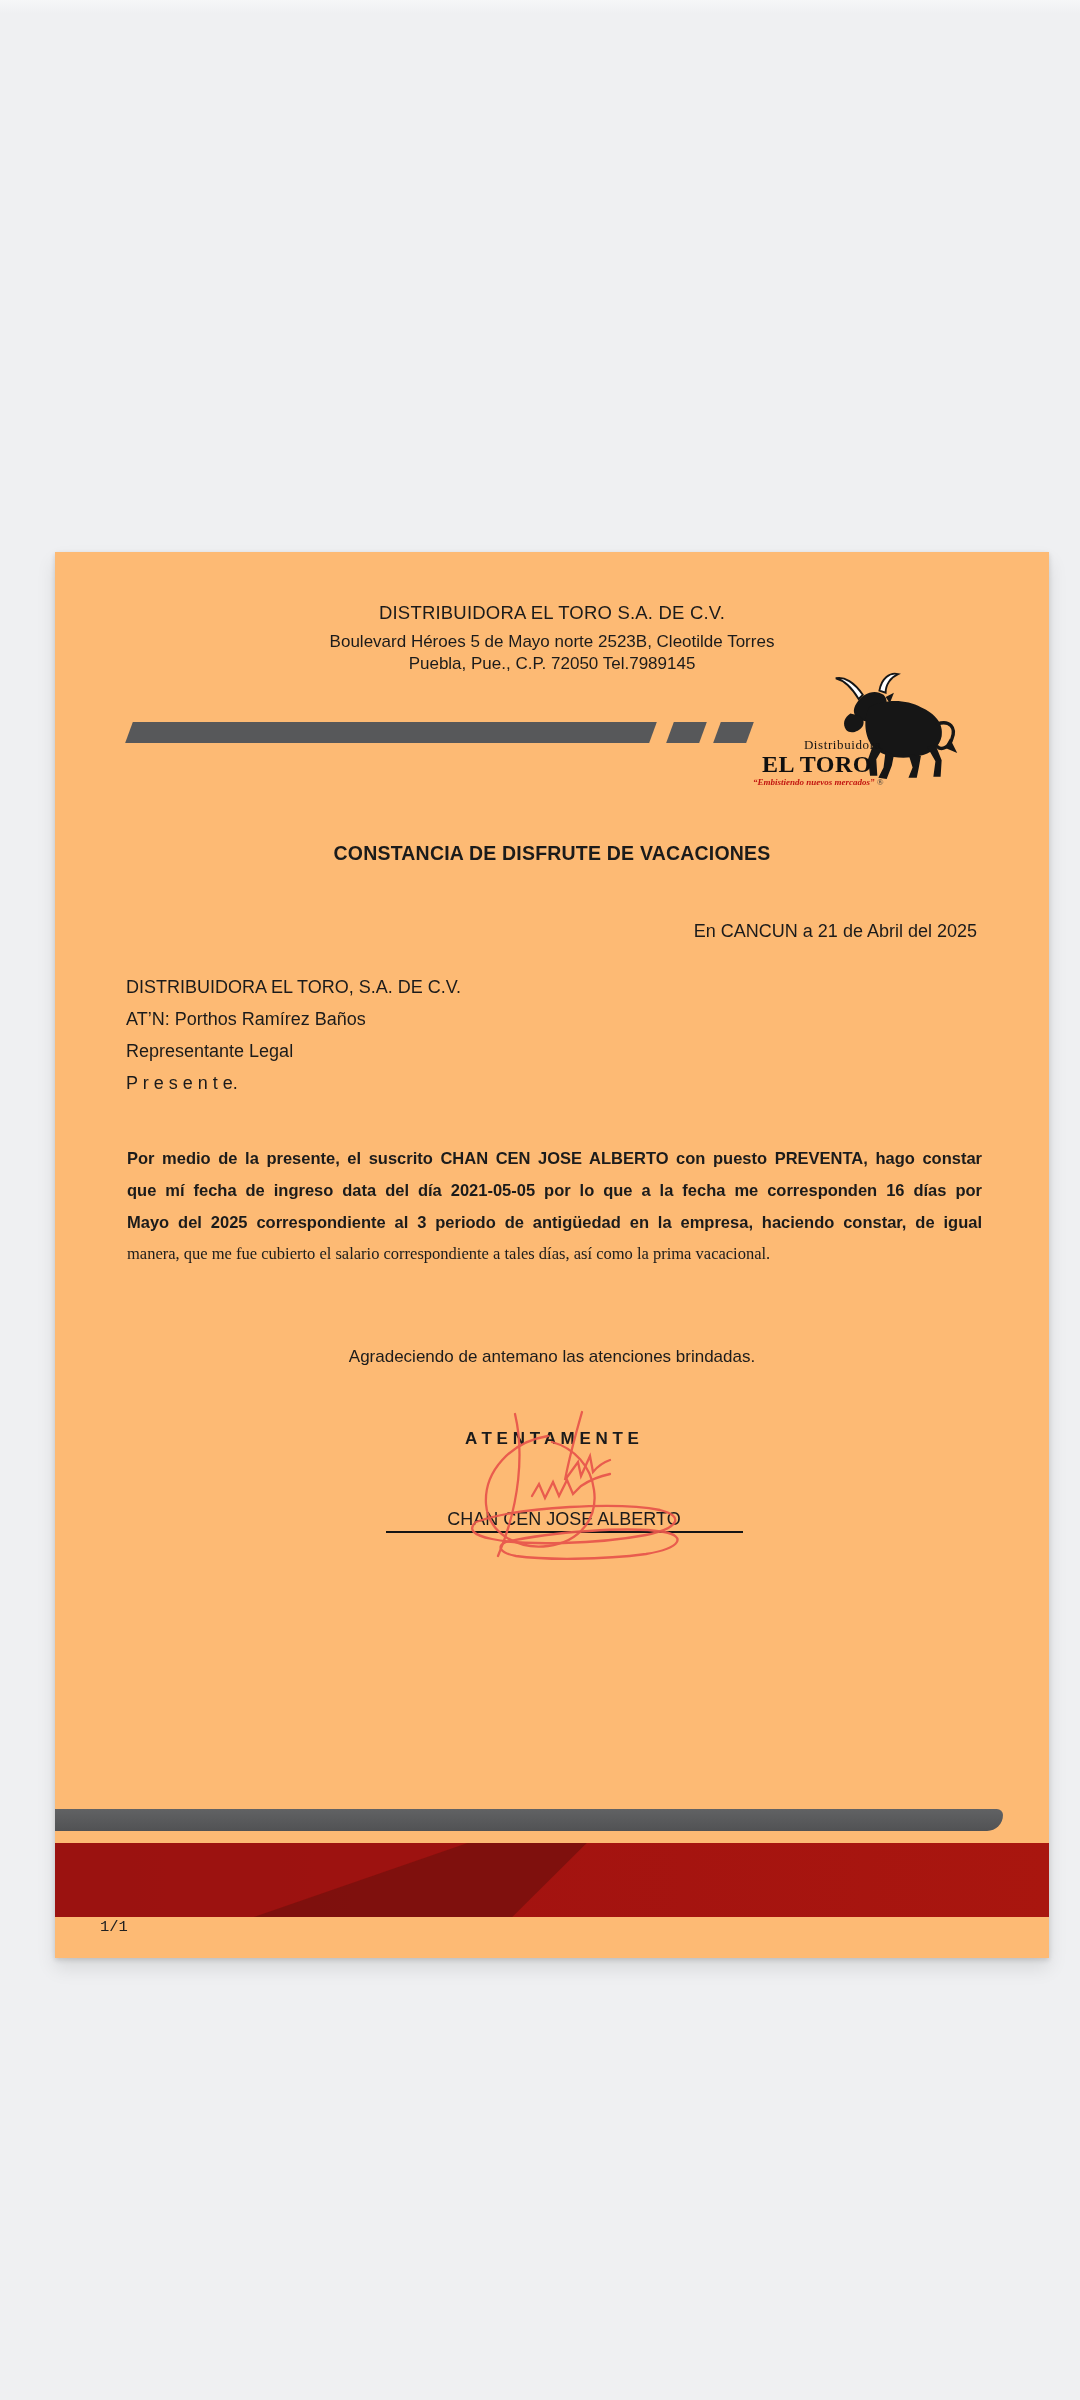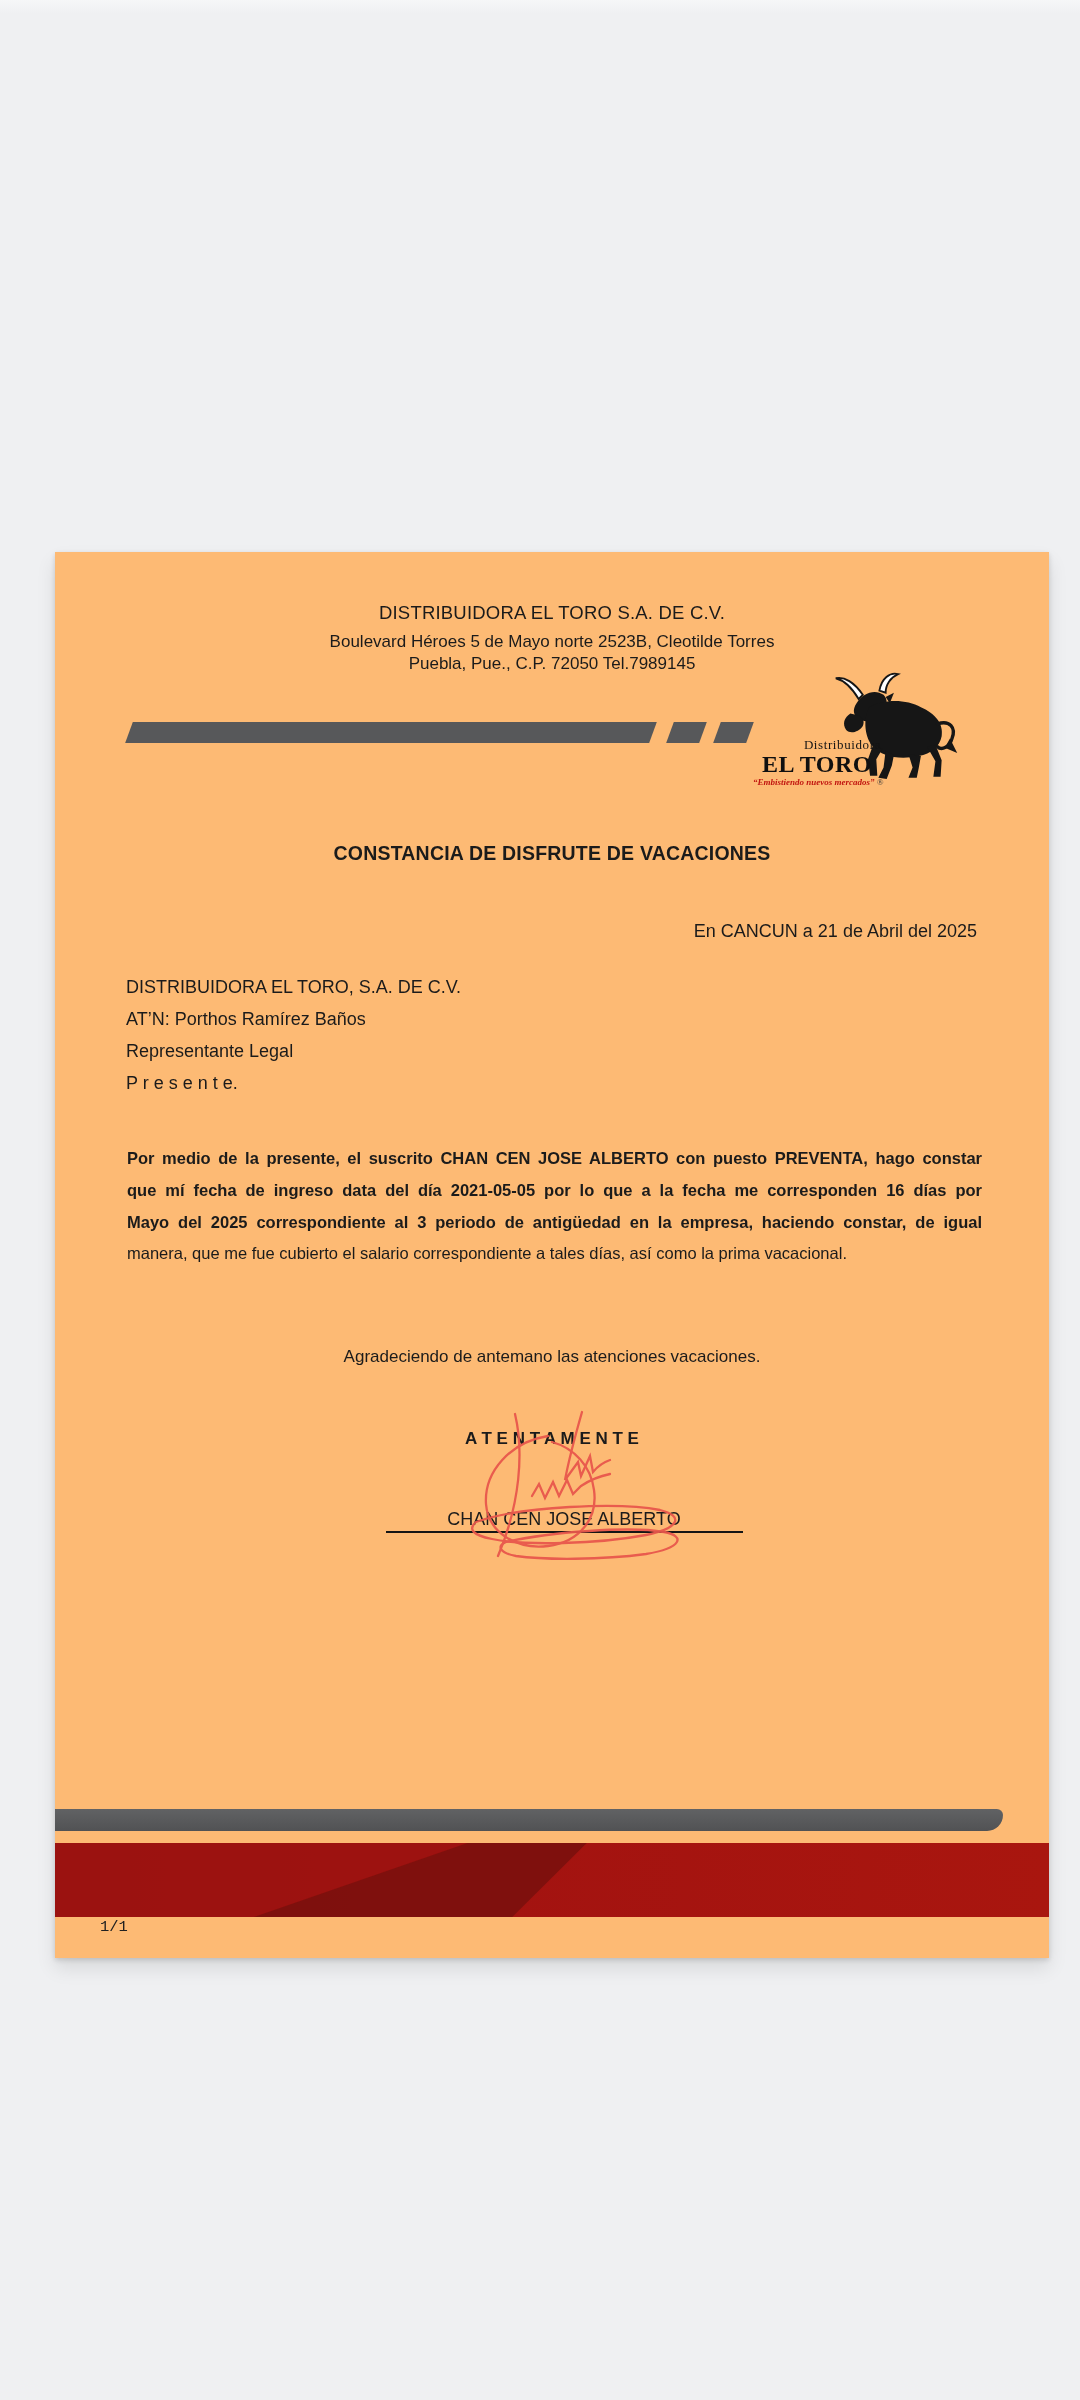--- a/index.html
+++ b/index.html
@@ -26,21 +26,21 @@
   .logo-text{position:absolute;left:0;top:80px;width:128px;text-align:center;font-family:"Liberation Serif",serif;}
   .logo-dist{font-size:13px;line-height:14px;letter-spacing:.6px;color:#141414;text-align:right;}
   .logo-brand{font-size:24px;line-height:25px;font-weight:600;letter-spacing:.5px;color:#101010;}
   .logo-tag{font-size:9px;line-height:11px;font-style:italic;font-weight:bold;color:#c11510;white-space:nowrap;}
   .logo-reg{color:#3a3a3a;font-style:normal;font-weight:normal;font-size:9px;}
   .doc-title{top:290px;font-size:19.5px;font-weight:bold;letter-spacing:.2px;}
   .dateline{top:369px;right:72px;font-size:18px;text-align:right;}
   .addressee{left:71px;top:419px;font-size:18px;line-height:32px;}
   .body-par{left:72px;top:591px;width:855px;font-size:16.5px;line-height:31.8px;}
   .jline{text-align:justify;text-align-last:justify;font-weight:bold;}
-  .jline-last{text-align:justify;text-align-last:left;}
+  .jline-last{text-align:justify;text-align-last:left;font-family:Liberation Serif, serif;}
   .closing{top:795px;font-size:17px;}
   .sig-head{top:877px;font-size:17px;font-weight:bold;}
   .sig-name{left:329px;top:957px;width:360px;text-align:center;font-size:18px;}
   .sig-underline{left:331px;top:979px;width:357px;height:2px;background:#151515;}
   .sig-ink{left:385px;top:856px;width:260px;height:162px;}
   .footer-gray{left:0;top:1257px;width:948px;height:22px;border-radius:0 10px 26px 0;
     background:linear-gradient(#616264,#515254);}
   .footer-red{left:0;top:1291px;width:994px;height:74px;overflow:hidden;
     background:linear-gradient(90deg,#971210 0%,#a31310 45%,#a9160f 100%);}
   .red-wedge{position:absolute;left:0;top:0;width:100%;height:100%;
@@ -102,21 +102,21 @@
     <div>P r e s e n t e.</div>
   </div>
 
   <div class="abs body-par">
     <div class="jline">Por medio de la presente, el suscrito CHAN CEN JOSE ALBERTO con puesto PREVENTA, hago constar</div>
     <div class="jline">que mí fecha de ingreso data del día 2021-05-05 por lo que a la fecha me corresponden 16 días por</div>
     <div class="jline">Mayo del 2025 correspondiente al 3 periodo de antigüedad en la empresa, haciendo constar, de igual</div>
     <div class="jline-last">manera, que me fue cubierto el salario correspondiente a tales días, así como la prima vacacional.</div>
   </div>
 
-  <div class="abs centerline closing">Agradeciendo de antemano las atenciones vacaciones.</div>
+  <div class="abs centerline closing">Agradeciendo de antemano las atenciones brindadas.</div>
 
   <div class="abs centerline sig-head">A T E N T A M E N T E</div>
   <div class="abs sig-name">CHAN CEN JOSE ALBERTO</div>
   <div class="abs sig-underline"></div>
   <svg class="abs sig-ink" viewBox="0 0 260 162">
     <g fill="none" stroke="#e8584c" stroke-width="2.3" stroke-linecap="round" opacity="0.95">
       <path d="M108,28 C70,34 44,64 46,96 C48,124 76,142 108,138 C140,134 158,110 154,82 C151,58 134,40 112,34"></path>
       <path d="M75,6 C84,44 80,96 58,148"></path>
       <path d="M142,4 C134,32 128,56 125,72 L138,54 L141,68 L150,48 L153,64 C158,58 164,54 170,52"></path>
       <path d="M92,88 L99,76 L105,90 L113,74 L119,88 L127,72 L133,86 L141,78 C150,72 160,68 170,66"></path>

